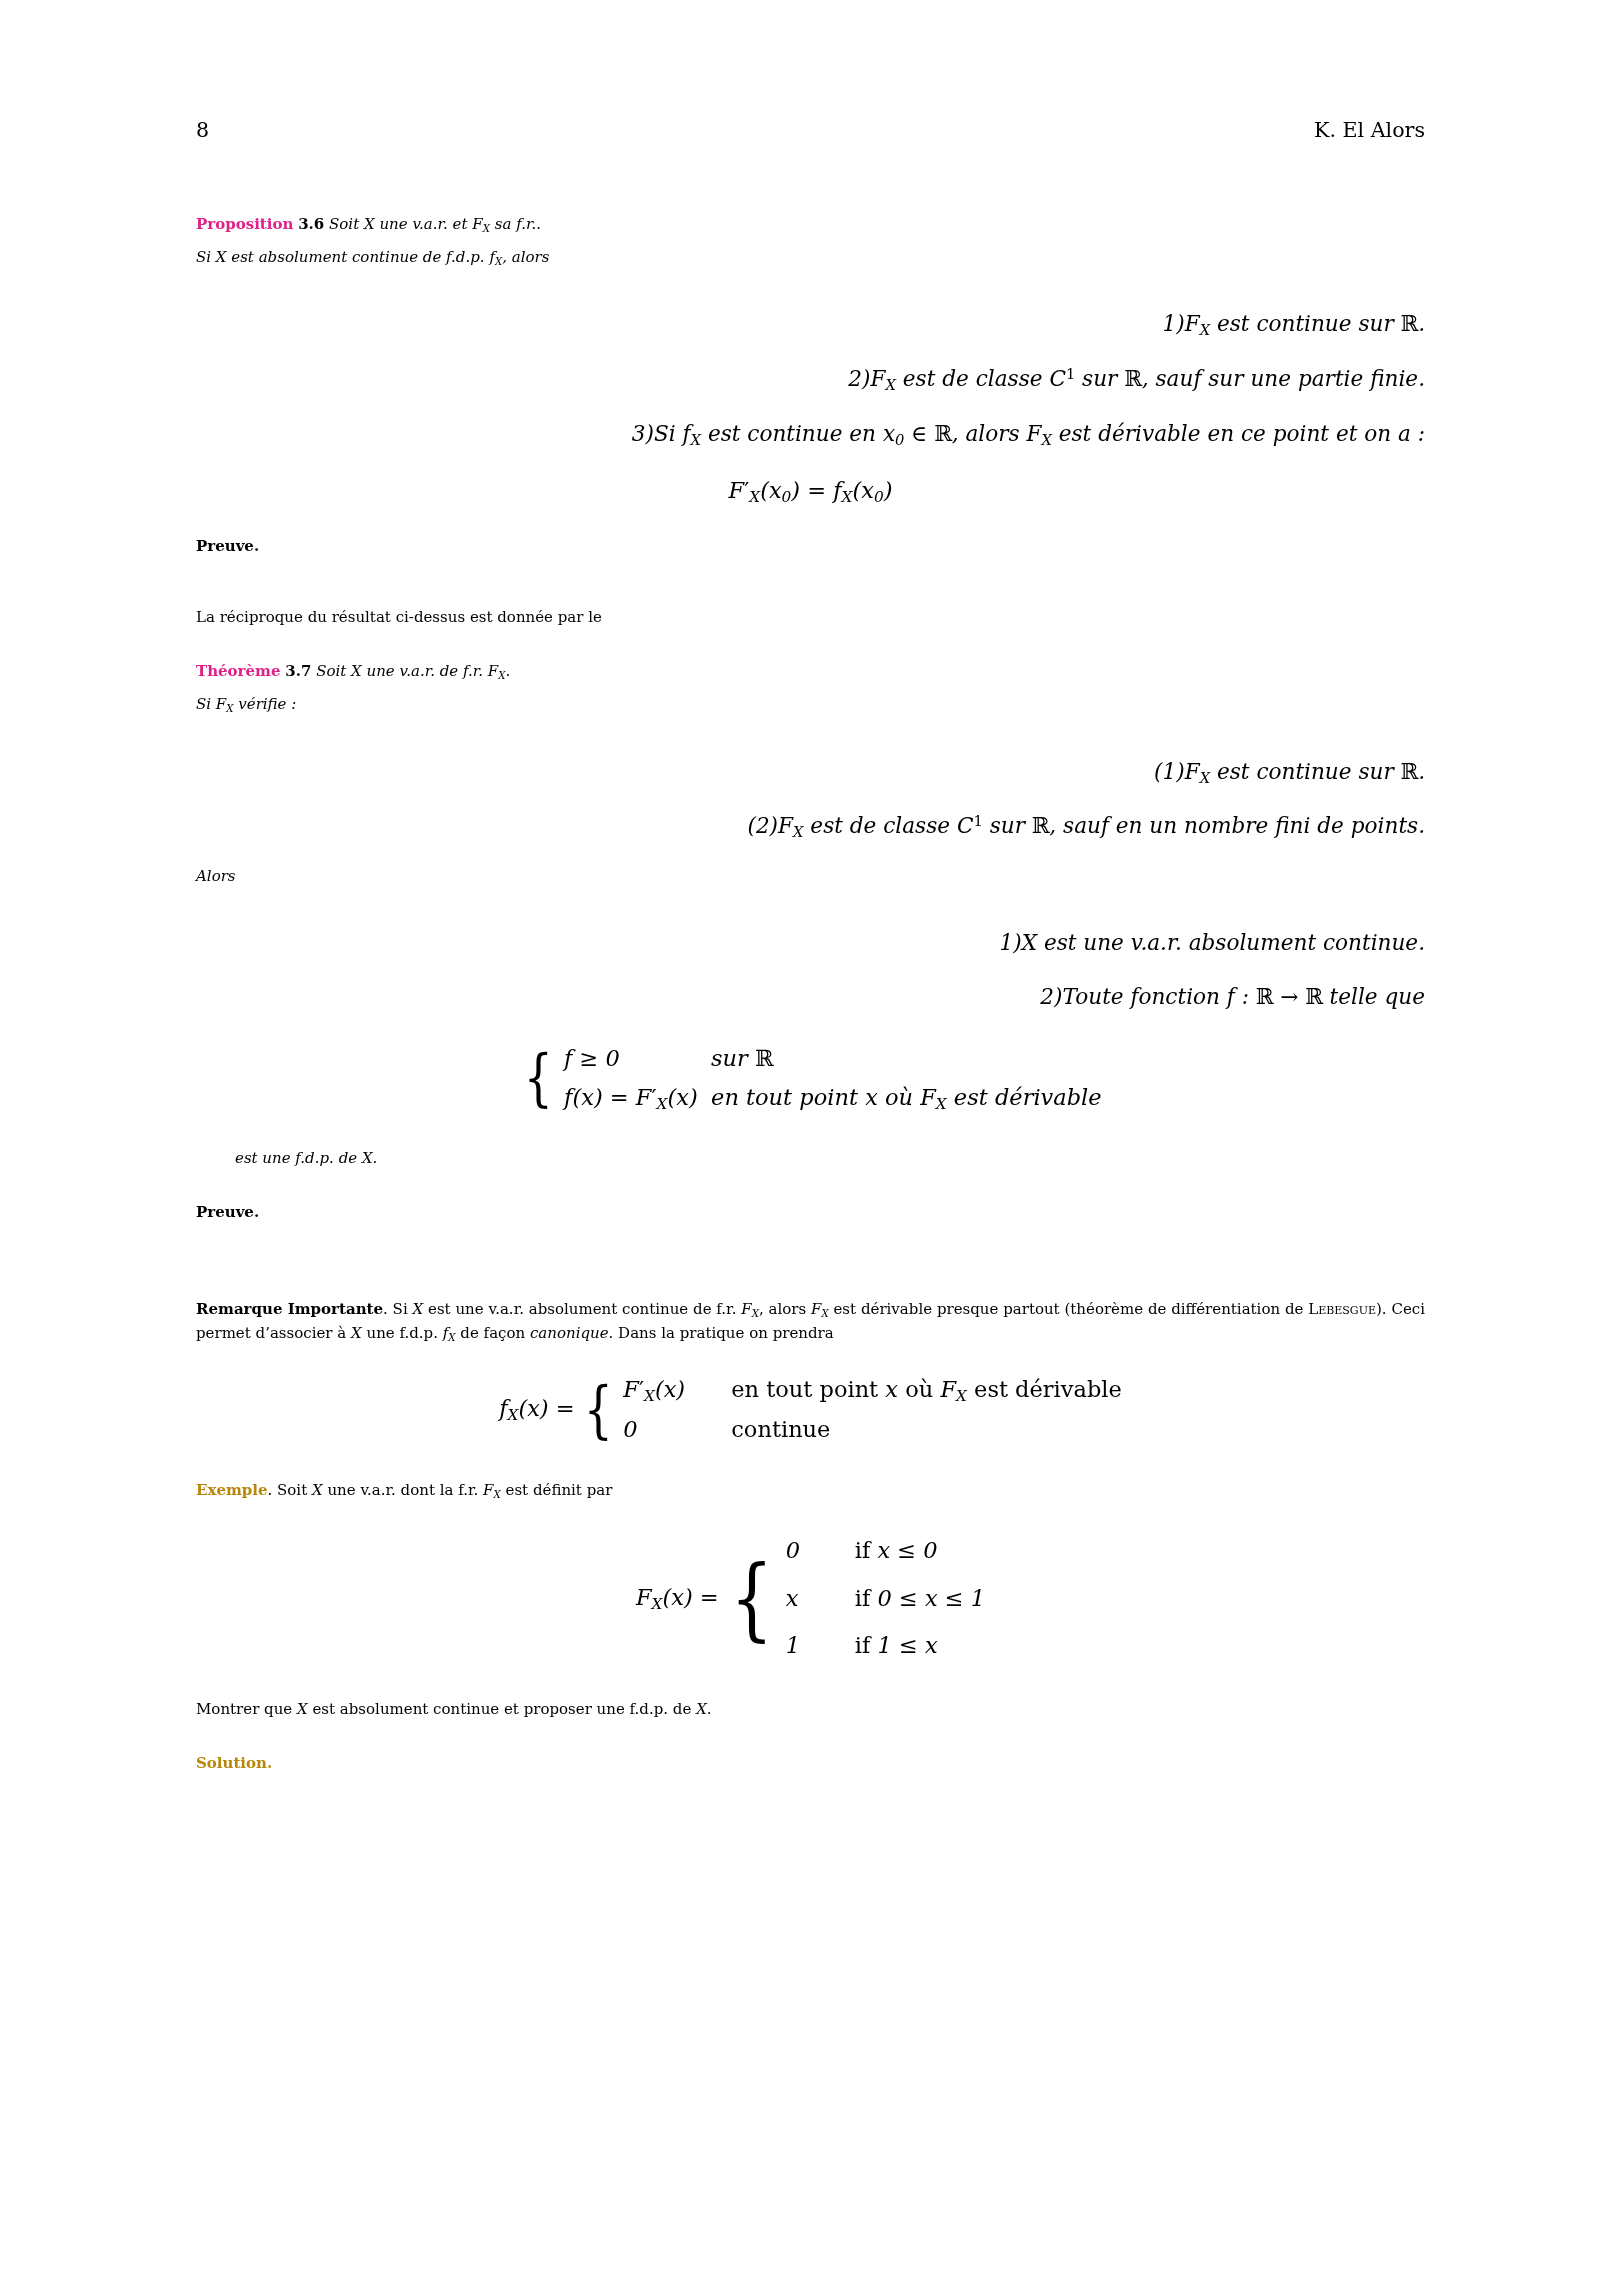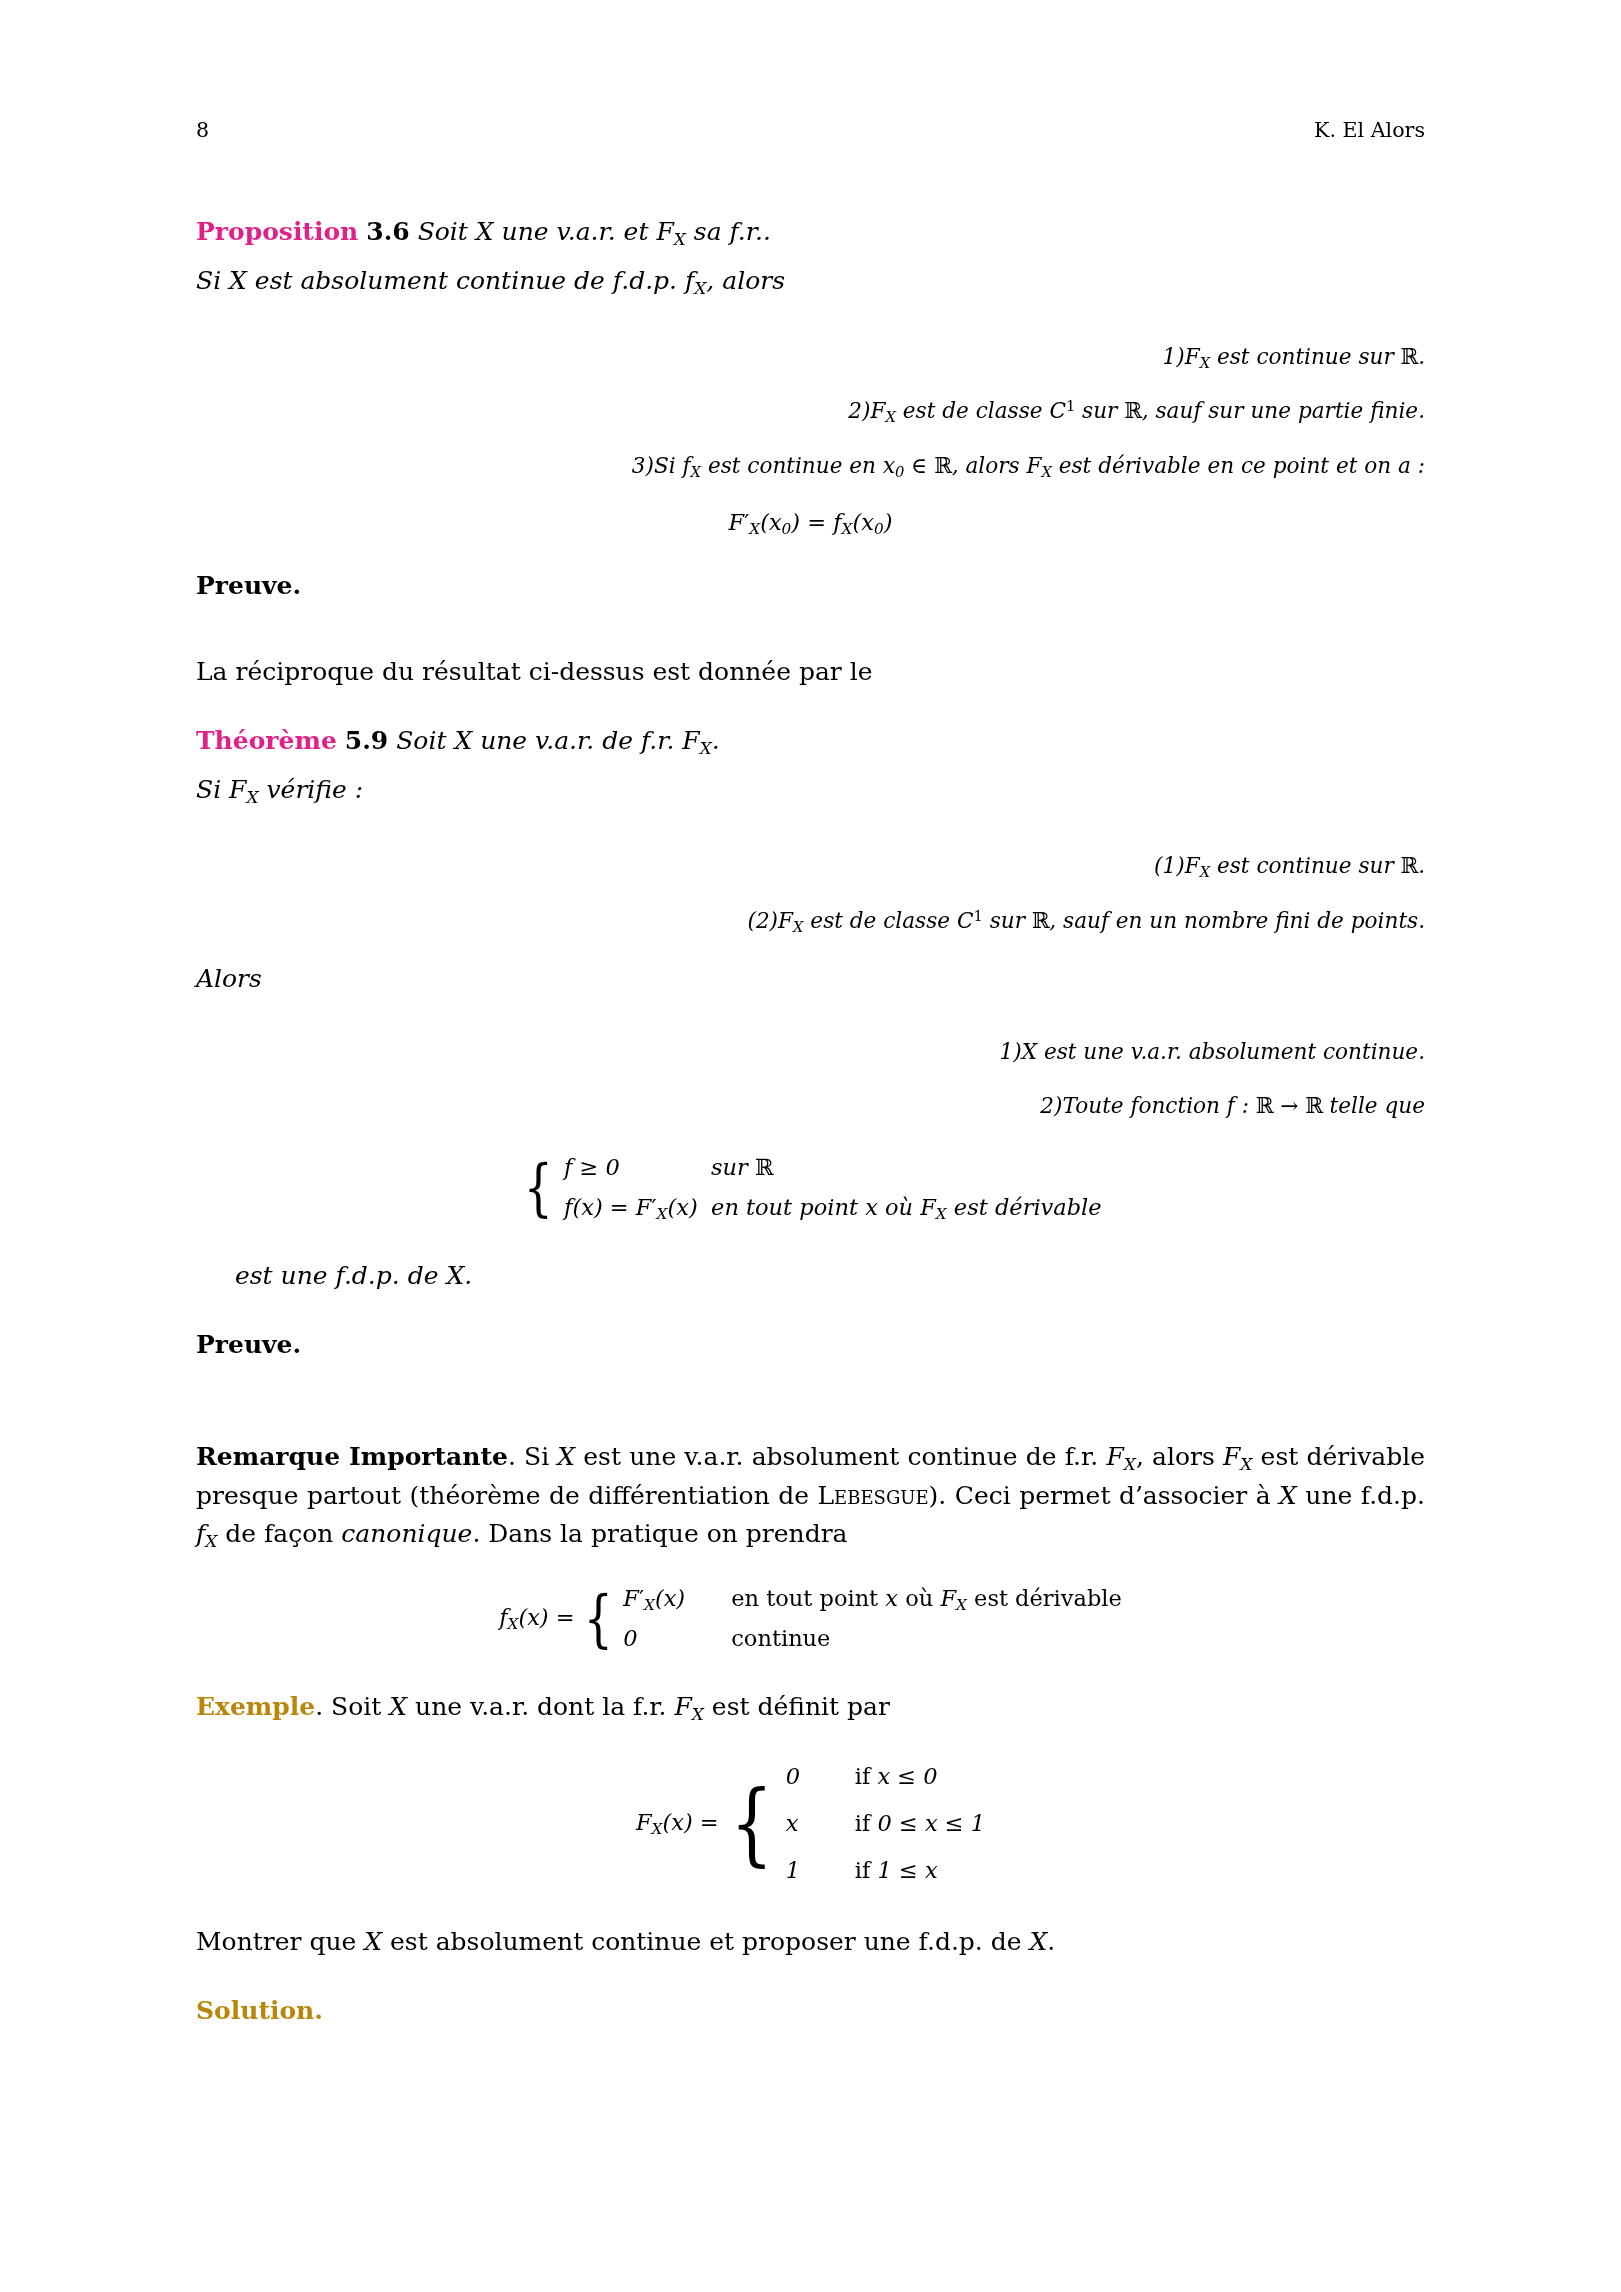--- a/index.html
+++ b/index.html
@@ -25,21 +25,21 @@
     align-items: baseline;
     font-size: 20.6px;
     margin-bottom: 71px;
   }
   .header .page-num { letter-spacing: 0; }
   .header .author { }
 
   .block { margin-bottom: 0; }
 
   .para {
-    font-size: 25px;
+    font-size: 15px;
     line-height: 1.5;
     margin: 0 0 9.8px 0;
   }
   .it { font-style: italic; }
   .bold { font-weight: bold; }
 
   .kw-prop { color: #e0218a; font-weight: bold; }
   .kw-theo { color: #e0218a; font-weight: bold; margin-top: 13px; }
   .kw-ex   { color: #b8860b; font-weight: bold; }
   .kw-sol  { color: #b8860b; font-weight: bold; }
@@ -166,21 +166,21 @@
 
   <div class="spacer-md"></div>
 
   <p class="para">La réciproque du résultat ci-dessus est donnée par le</p>
 
   <div class="spacer-sm"></div>
 
   <div class="block">
     <p class="para">
       <span class="kw-theo">Théorème</span>
-      <span class="bold">5.9</span>
+      <span class="bold">3.7</span>
       <span class="it">
         Soit <span class="mi">X</span> une v.a.r. de f.r. <span class="mi">F</span><sub class="s">X</sub>.
       </span>
     </p>
     <p class="para it">
       Si <span class="mi">F</span><sub class="s">X</sub> vérifie :
     </p>
 
     <div class="spacer-sm"></div>
 

